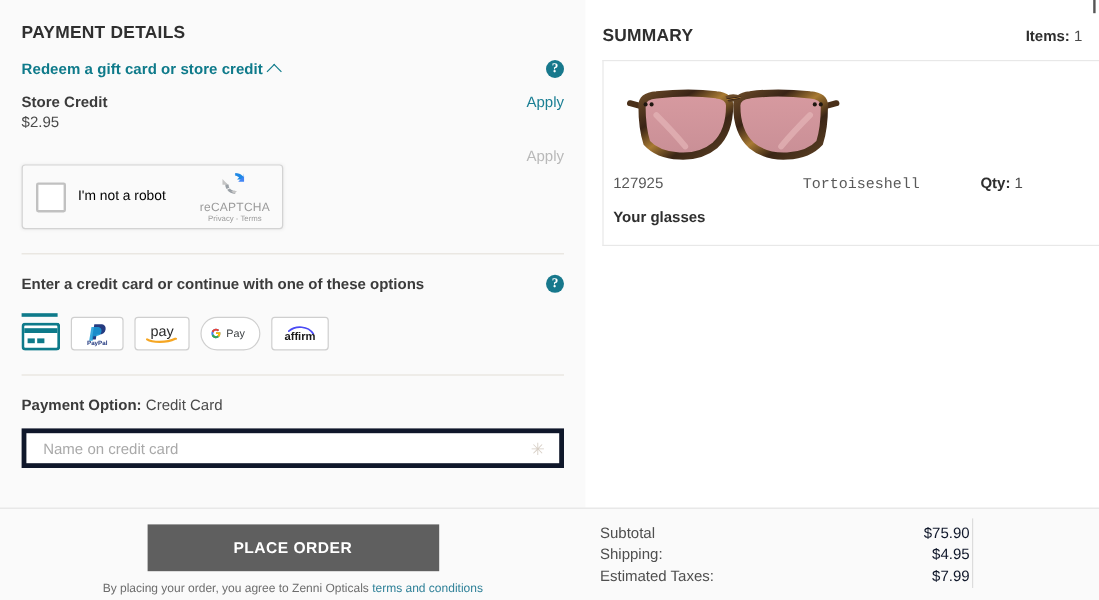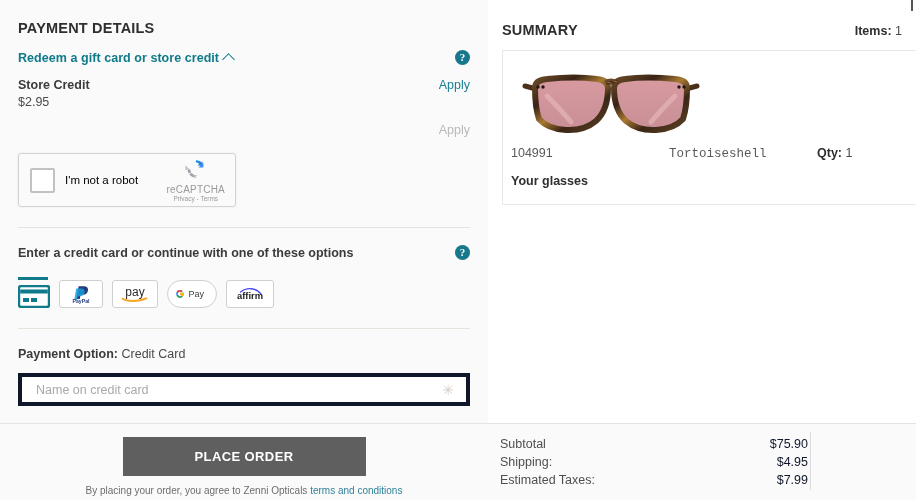--- a/index.html
+++ b/index.html
@@ -118,21 +118,20 @@
   }
   .giftcard-input::placeholder { color: #bdbdbd; }
   .apply-disabled {
     font-size: 12.5px;
     color: #b9b9b9;
     margin-left: auto;
   }
 
   
   .recaptcha {
-    margin-top: 16px;
     width: 218px;
     height: 54px;
     box-sizing: border-box;
     background: #fafafa;
     border: 1px solid #d3d3d3;
     border-radius: 3px;
     display: flex;
     align-items: center;
     padding: 0 10px 0 11px;
     box-shadow: 0 0 3px rgba(0,0,0,.06);
@@ -527,21 +526,21 @@
           <path d="M95 21 q5 -3 10 0" stroke="url(#tort)" stroke-width="6" fill="none"></path>
 
           <circle cx="27" cy="25" r="1.7" fill="#1f1710"></circle>
           <circle cx="32" cy="25" r="1.7" fill="#1f1710"></circle>
           <circle cx="168" cy="25" r="1.7" fill="#1f1710"></circle>
           <circle cx="173" cy="25" r="1.7" fill="#1f1710"></circle>
         </svg>
       </div>
 
       <div class="prod-meta">
-        <span class="prod-sku">104991</span>
+        <span class="prod-sku">127925</span>
         <span class="prod-color">Tortoiseshell</span>
         <span class="prod-qty">
           <b>Qty:</b>
           <span>1</span>
         </span>
       </div>
 
       <div class="prod-name">Your glasses</div>
     </div>
   </div>

